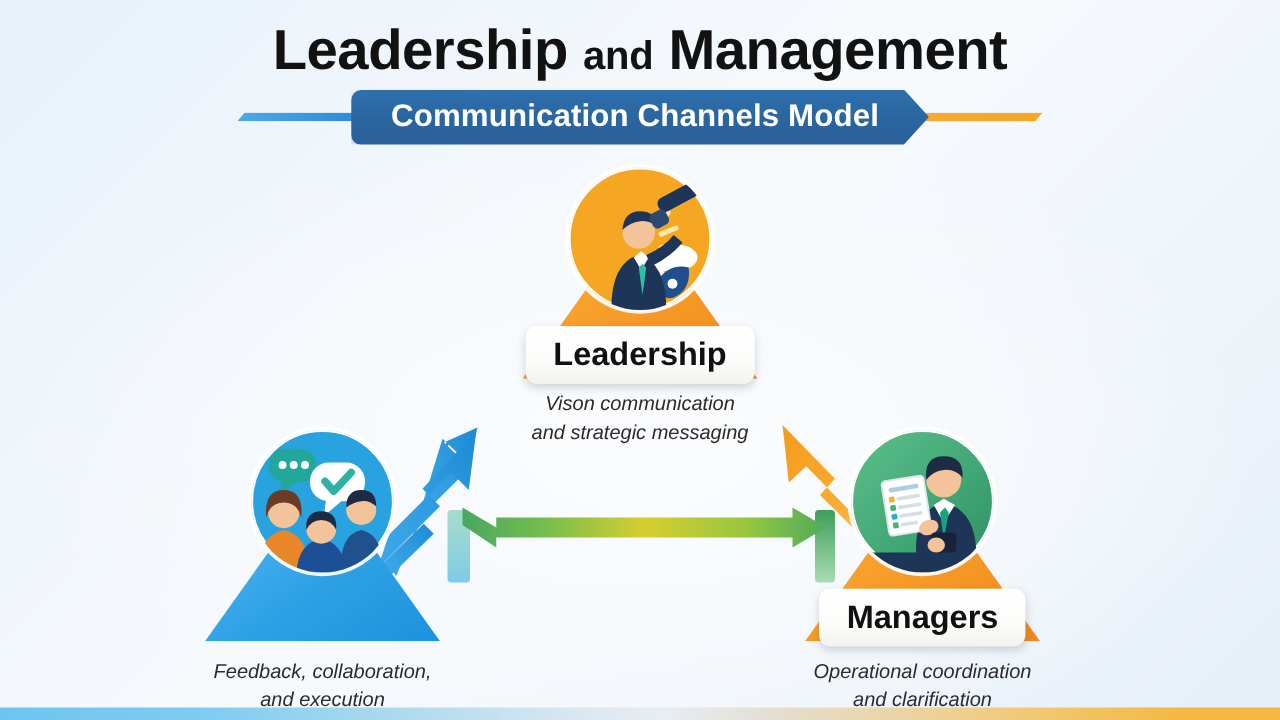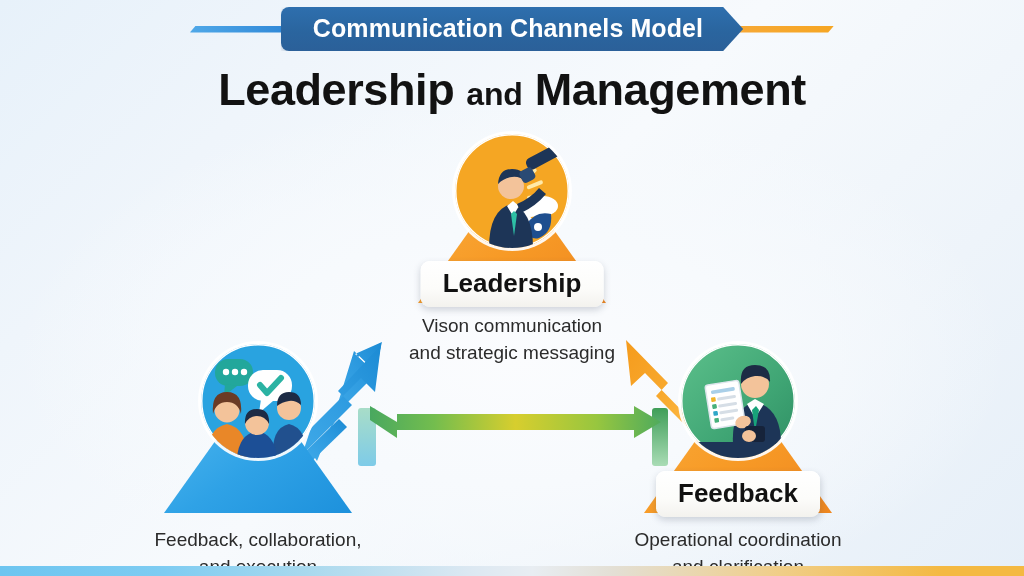--- a/index.html
+++ b/index.html
@@ -125,24 +125,25 @@
     box-shadow: 0 3px 7px rgba(60,70,90,0.22), 0 1px 0 rgba(255,255,255,0.9) inset;
     padding: 7px 22px 8px 22px;
     font-size: 26px;
     font-weight: bold;
     color: #111111;
     white-space: nowrap;
     z-index: 4;
   }
   .caption {
     margin-top: 14px;
-    font-size: 19px;
+    font-size: 16px;
     line-height: 1.42;
     color: #2B2B2B;
     white-space: pre-line;
+    font-style: italic;
   }
 
   
   #node-leadership { left: 362px; top: 128px; }
   #node-teams      { left: 108px; top: 338px; }
   #node-managers   { left: 588px; top: 338px; }
 
   #node-leadership .caption { margin-top: 10px; }
 
   
@@ -155,30 +156,30 @@
       #DCE8F2 46%, #E8EDF2 52%, #E3DFD4 60%,
       #F0CE88 76%, #F4B942 92%, #F4B942 100%);
   }
 </style>
 </head>
 <body>
 
 <div id="stage">
 
   <div id="header">
+    <div id="main-title">
+      <span>Leadership</span>
+      <span class="tt-small">and</span>
+      <span>Management</span>
+    </div>
+
     <div id="subtitle-row">
       <div class="rule rule-left"></div>
       <div id="subtitle-banner">Communication Channels Model</div>
       <div class="rule rule-right"></div>
-    </div>
-
-    <div id="main-title">
-      <span>Leadership</span>
-      <span class="tt-small">and</span>
-      <span>Management</span>
     </div>
   </div>
 
   <svg id="arrows" viewBox="0 0 1024 576">
     <defs>
       <linearGradient id="gBlueArrow" x1="0" y1="1" x2="1" y2="0">
         <stop offset="0%" stop-color="#3FA9E8"></stop>
         <stop offset="55%" stop-color="#2E9BE0"></stop>
         <stop offset="100%" stop-color="#1C8BD4"></stop>
       </linearGradient>
@@ -376,21 +377,21 @@
             <rect x="32" y="72" width="4.5" height="4.5" rx="1" fill="#47B07B"></rect>
           </g>
 
           <ellipse cx="62" cy="78" rx="8" ry="6" fill="#F3C39A" transform="rotate(-20 62 78)"></ellipse>
 
           <rect x="64" y="82" width="20" height="16" rx="3" fill="#16233A"></rect>
           <ellipse cx="68" cy="92" rx="7" ry="6" fill="#F3C39A"></ellipse>
         </svg>
       </div>
 
-      <div class="label-card">Feedback</div>
+      <div class="label-card">Managers</div>
     </div>
     <div class="caption">Operational coordination
 and clarification</div>
   </div>
 
   <div id="bottom-bar"></div>
 
 </div>
 
 </body></html>

